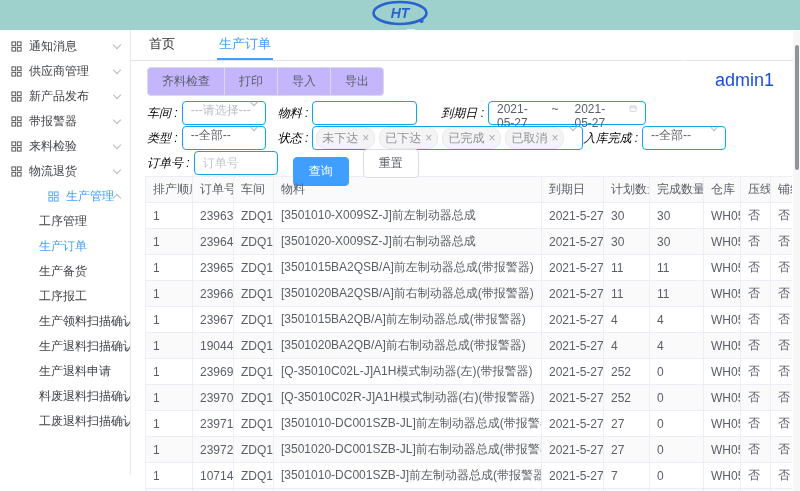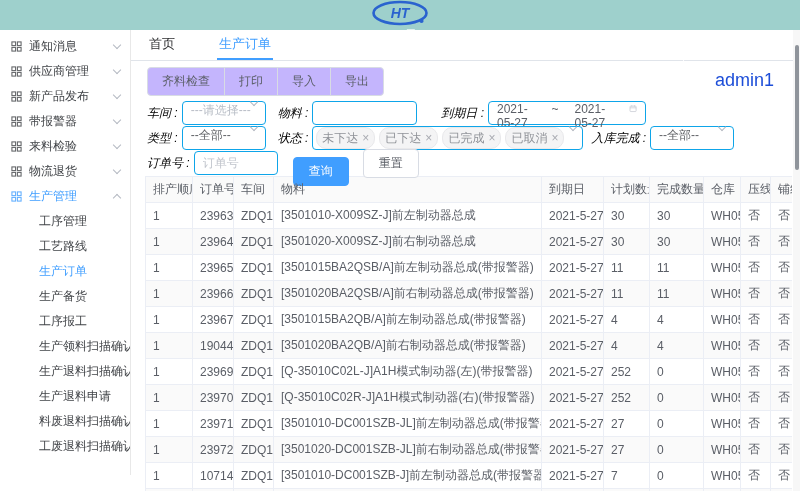--- a/index.html
+++ b/index.html
@@ -15,21 +15,21 @@
   .fold-btn { margin-left:18px; display:flex; align-items:center; cursor:pointer; }
   .header-right { margin-left:auto; display:flex; align-items:center; gap:24px; margin-right:26px; }
   .header-right .user { color:#1d4ed8; font-size:18px;margin-top:28px; }
   .hicon { display:flex; align-items:center; cursor:pointer; }
   
   .sidebar { position:absolute; top:30px; left:0; width:131px; bottom:16px; background:#fff;
              border-right:1px solid #e8e8e8; overflow:hidden; padding-top:4px; }
   .side-item { height:25px; display:flex; align-items:center; padding:0 10px 0 11px;
                color:#404347; font-size:12px; cursor:pointer; }
   .side-item .gicon { display:flex; align-items:center; margin-right:7px; opacity:.8; }
-  .side-item.active { color:#409EFF; }
+  .side-item.active { color:#409EFF;margin-left:37px; }
   .side-label { white-space:nowrap; }
   .chev { display:inline-block; width:6px; height:6px; border-right:1.3px solid #b4b9c2;
           border-bottom:1.3px solid #b4b9c2; margin-left:auto; }
   .chev.down { transform:rotate(45deg); margin-top:-3px; }
   .chev.up   { transform:rotate(-135deg); margin-top:3px; }
   .side-sub { height:25px; line-height:25px; padding-left:39px; color:#404347; font-size:12px;
               cursor:pointer; white-space:nowrap; }
   .side-sub.active { color:#409EFF; }
   
   .main { position:absolute; top:30px; left:131px; right:0; bottom:0; background:#fff; }
@@ -57,21 +57,21 @@
   .finput { width:105px; margin-left:4px; padding:0 8px; color:#606266; }
   .finput input { border:none; outline:none; width:100%; font-size:12px; color:#606266;
                   font-family:"Liberation Sans", sans-serif; background:transparent; }
   .finput input::placeholder { color:#c0c4cc; }
   .fdate { width:158px; margin-left:4px; padding:0 8px; justify-content:center; gap:16px; color:#5a5e66; }
   .fmulti { margin-left:4px; padding:0 6px 0 3px; gap:4px; }
   .tag { background:#f4f4f5; border:1px solid #e9e9eb; color:#909399; border-radius:10px;
          padding:1px 5px; display:inline-flex; align-items:center; gap:4px; white-space:nowrap; }
   .tag .tag-x { color:#a9abb2; cursor:pointer; font-size:12px; line-height:1; }
   .fmulti .chev { margin-left:2px; }
-  .ml12 { margin-left:12px;text-align:right; } .ml24 { margin-left:24px; } .ml8 { margin-left:8px; }
+  .ml12 { margin-left:12px;text-align:right; } .ml24 { margin-left:24px; } .ml8 { }
   .btn { font-size:12px; border-radius:4px; padding:5px 15px; cursor:pointer; border:1px solid #d8dce4;
          font-family:"Liberation Sans", sans-serif; }
   .btn-primary { background:#409EFF; border-color:#409EFF; color:#fff; margin-left:15px;margin-top:16px; }
   .btn-plain { background:#fff; color:#5a5e66; margin-left:14px; }
   
   .table-wrap { margin:1px 0 0 14px; width:647px; overflow:hidden; }
   table { border-collapse:collapse; table-layout:fixed; width:700px; font-size:12px; }
   th, td { border:1px solid #ebeef5; padding:4px 7px; text-align:left; white-space:nowrap;
            overflow:hidden; height:23px; color:#5a5e66; }
   th { background:#fafafa; color:#5a5e66; font-weight:normal; height:24px; }
@@ -197,21 +197,20 @@
           <rect x="1" y="1" width="4" height="4"></rect>
           <rect x="7" y="1" width="4" height="4"></rect>
           <rect x="1" y="7" width="4" height="4"></rect>
           <rect x="7" y="7" width="4" height="4"></rect>
         </svg>
       </span>
       <span class="side-label">生产管理</span>
       <span class="chev up"></span>
     </div>
     <div class="side-sub">工序管理</div>
-    <div class="side-sub">工艺路线</div>
     <div class="side-sub active">生产订单</div>
     <div class="side-sub">生产备货</div>
     <div class="side-sub">工序报工</div>
     <div class="side-sub">生产领料扫描确认</div>
     <div class="side-sub">生产退料扫描确认</div>
     <div class="side-sub">生产退料申请</div>
     <div class="side-sub">料废退料扫描确认</div>
     <div class="side-sub">工废退料扫描确认</div>
   </nav>
 

